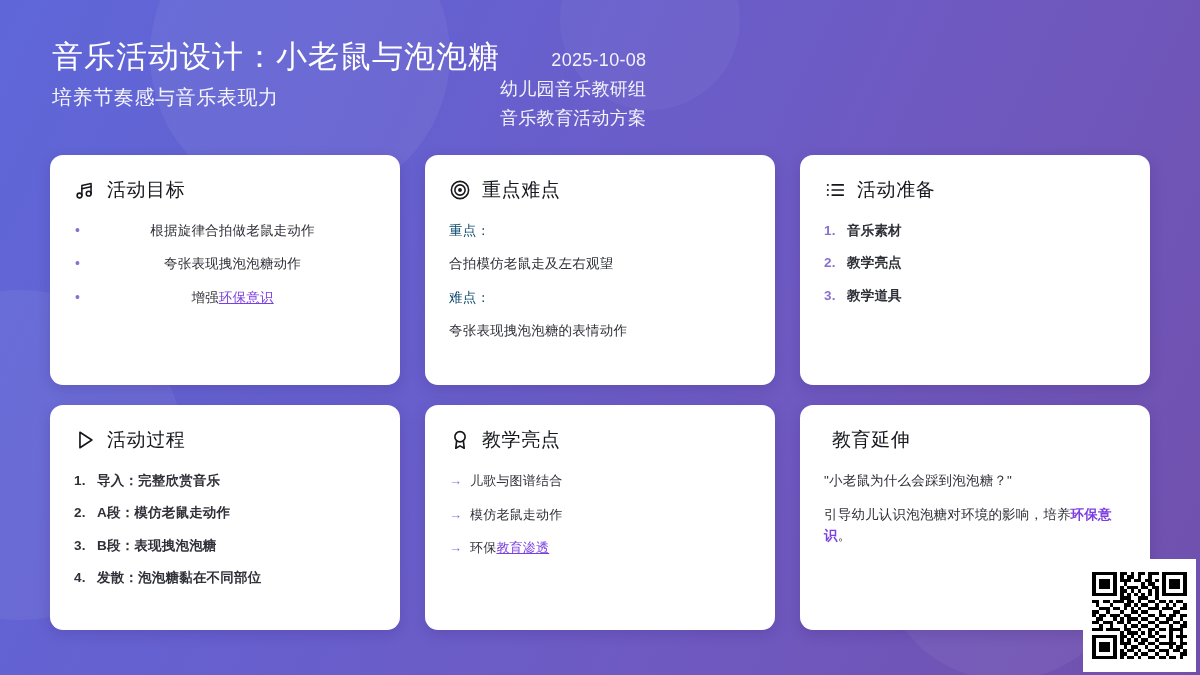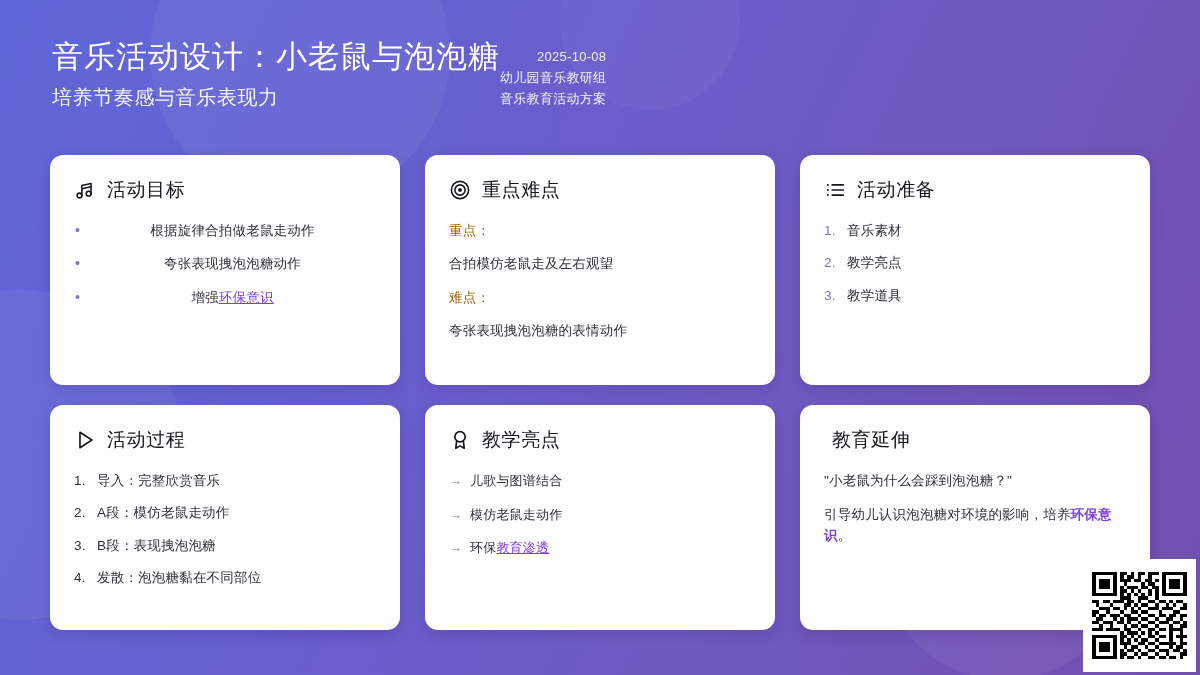--- a/index.html
+++ b/index.html
@@ -31,21 +31,21 @@
   .title {
     font-size: 31px; font-weight: 400; letter-spacing: 1px;
     line-height: 1.25; color: #ffffff;
   }
   .subtitle {
     margin-top: 7px;
     font-size: 20px; font-weight: 400; letter-spacing: 0.6px;
     color: rgba(255,255,255,0.93);
   }
   .meta-block { text-align: right; color: rgba(255,255,255,0.92); padding-top: 8px; }
-  .meta-line { font-size: 13px; line-height: 1.62; letter-spacing: 0.3px; }
+  .meta-line { font-size: 18px; line-height: 1.62; letter-spacing: 0.3px; }
 
   
   .grid {
     position: absolute; left: 50px; top: 155px;
     width: 944px;
     display: grid;
     grid-template-columns: 350px 350px 350px;
     grid-template-rows: 230px 225px;
     column-gap: 25px; row-gap: 20px; border-radius: 24px;
   }
@@ -75,24 +75,24 @@
     font-size: 13.5px; color: #2f3038; line-height: 1.5;
     padding-left: 15px; margin-bottom: 13px; letter-spacing: 0.2px;
   }
   ul.bullets li::before {
     content: "•"; position: absolute; left: 1px; top: -1px;
     color: #8a6fd0; font-size: 14px;
   }
 
   
   .para { font-size: 13.5px; color: #2f3038; line-height: 1.5; margin-bottom: 13px; letter-spacing: 0.2px; }
-  .para.label { color: #a16207; }
-
-  
-  ol.ord { list-style: none; counter-reset: oi; }
+  .para.label { color: #0c4a6e; }
+
+  
+  ol.ord { list-style: none; counter-reset: oi; font-weight: bold; }
   ol.ord li {
     counter-increment: oi;
     position: relative;
     font-size: 13.5px; color: #2f3038; line-height: 1.5;
     padding-left: 23px; margin-bottom: 12px; letter-spacing: 0.2px;
   }
   ol.ord li::before {
     content: counter(oi) "."; position: absolute; left: 0; top: 0;
     color: #8a6fd0; font-size: 13.5px;
   }

